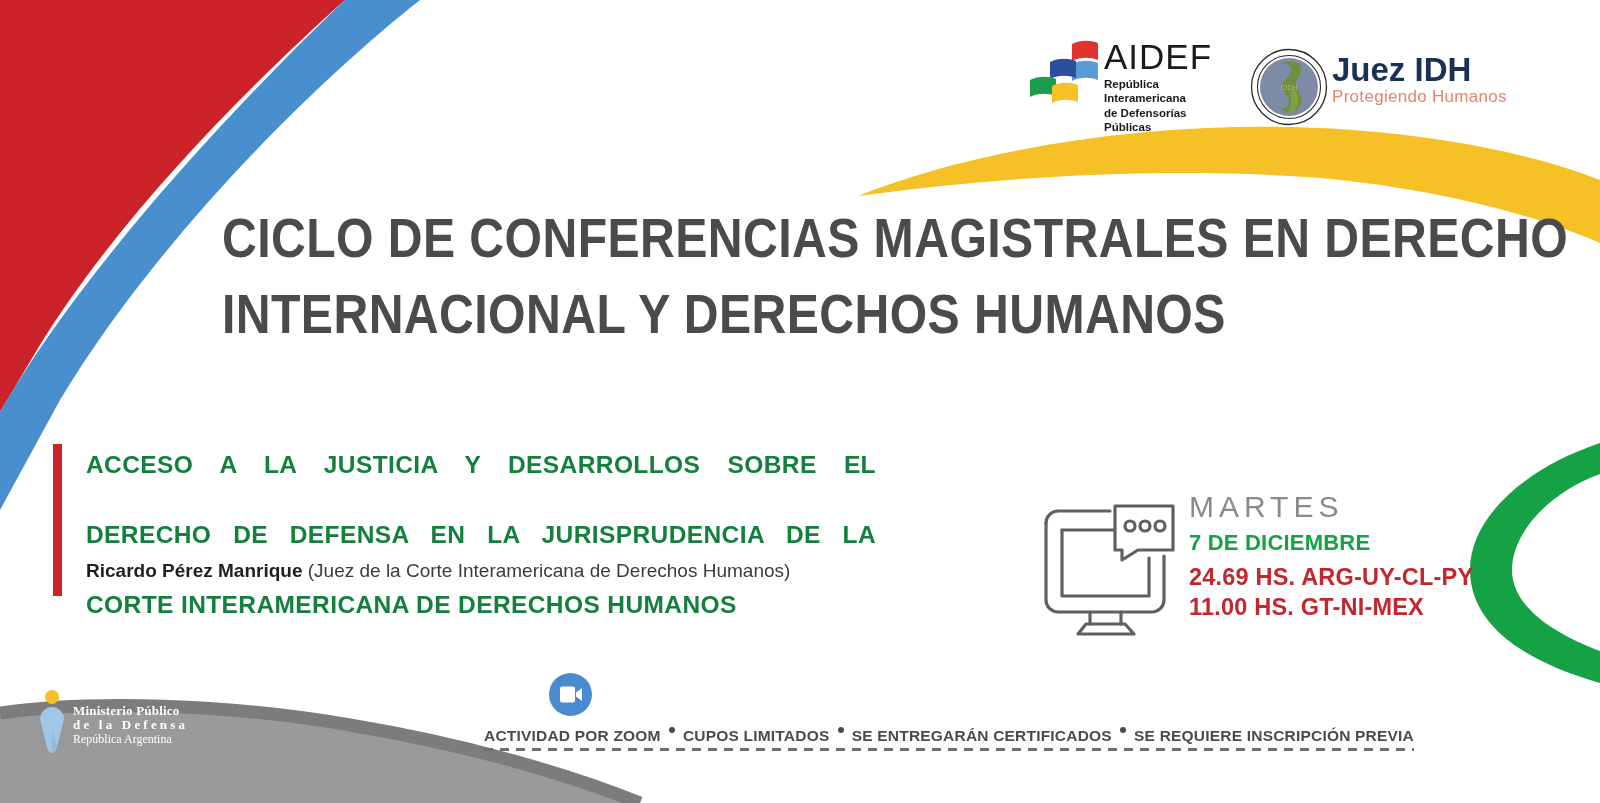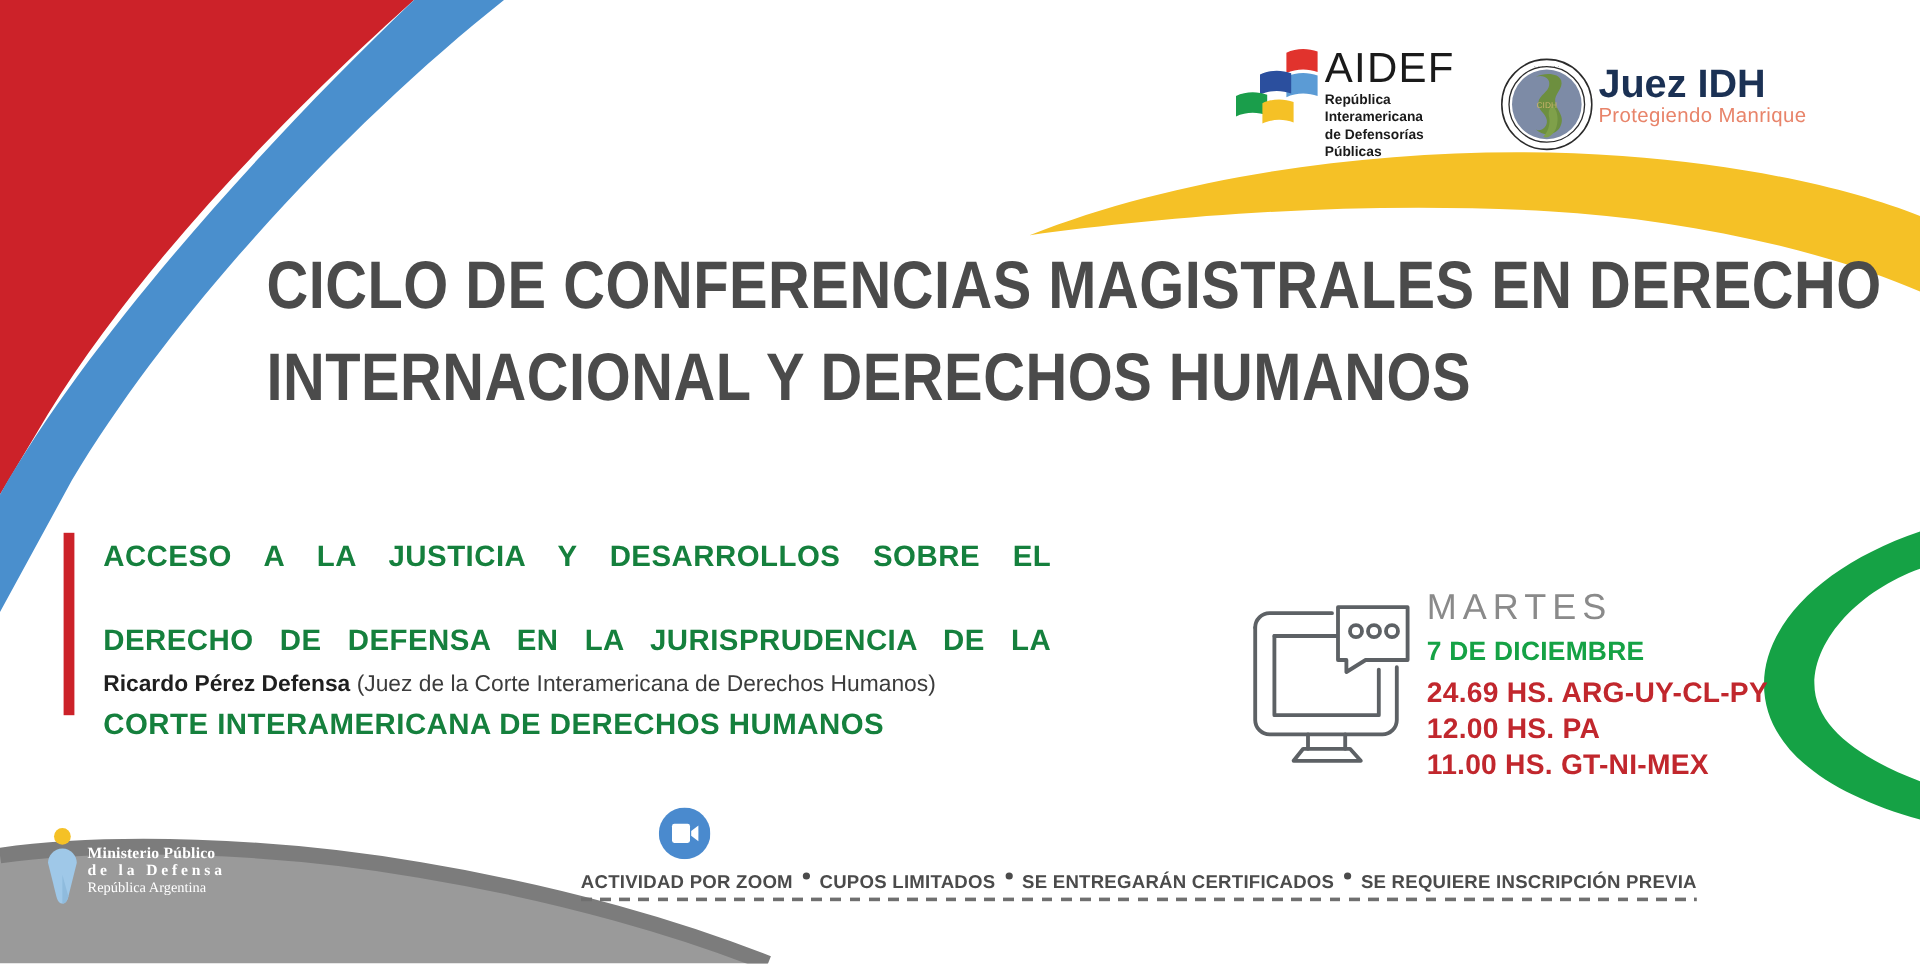--- a/index.html
+++ b/index.html
@@ -134,38 +134,38 @@
                  C45,30 53,26 51,19 C49,13 38,12 30,16 Z" fill="#6d8f3f"></path>
         <path d="M44,40 C48,44 49,52 47,58 C45,64 40,68 36,66 C40,62 42,56 41,50
                  C40,45 41,42 44,40 Z" fill="#7fa04a"></path>
         <text x="39" y="42" font-size="7" fill="#c9b36a" text-anchor="middle" font-family="Liberation Sans, sans-serif">CIDH</text>
         <g fill="#222">
           <text x="39" y="9" font-size="5.4" text-anchor="middle" font-family="Liberation Sans, sans-serif">· · · · · · ·</text>
         </g>
       </svg>
       <div class="corte-txt">
         <div class="corte-name">Juez IDH</div>
-        <div class="corte-sub">Protegiendo Manrique</div>
+        <div class="corte-sub">Protegiendo Humanos</div>
       </div>
     </div>
   </div>
 
   <div class="title">
     <span class="ln">CICLO DE CONFERENCIAS MAGISTRALES EN DERECHO</span>
     <span class="ln">INTERNACIONAL Y DERECHOS HUMANOS</span>
   </div>
 
   <div class="redbar"></div>
   <div class="subtitle">
     <span class="ln">ACCESO A LA JUSTICIA Y DESARROLLOS SOBRE EL</span>
     <span class="ln">DERECHO DE DEFENSA EN LA JURISPRUDENCIA DE LA</span>
     <span class="ln last">CORTE INTERAMERICANA DE DERECHOS HUMANOS</span>
   </div>
   <div class="speaker">
-    <b>Ricardo Pérez Defensa</b><span class="role"> (Juez de la Corte Interamericana de Derechos Humanos)</span>
+    <b>Ricardo Pérez Manrique</b><span class="role"> (Juez de la Corte Interamericana de Derechos Humanos)</span>
   </div>
 
   <svg class="monitor" viewBox="0 0 160 160">
     <g fill="none" stroke="#5d6165" stroke-width="3.2" stroke-linejoin="round" stroke-linecap="round">
       <path d="M28,45 a12,12 0 0 1 12,-12 L92,33"></path>
       <path d="M146,78 L146,122 a12,12 0 0 1 -12,12 L40,134 a12,12 0 0 1 -12,-12 L28,45"></path>
       <path d="M44,52 L96,52"></path>
       <path d="M131,80 L131,118 L44,118 L44,52"></path>
       <path d="M72,134 L72,146 M103,134 L103,146"></path>
       <path d="M60,156 L68,146 L107,146 L116,156 Z"></path>
@@ -173,21 +173,20 @@
       <circle cx="112" cy="48" r="5"></circle>
       <circle cx="127" cy="48" r="5"></circle>
       <circle cx="142" cy="48" r="5"></circle>
     </g>
   </svg>
 
   <div class="dateblk">
     <div class="martes">MARTES</div>
     <div class="fecha">7 DE DICIEMBRE</div>
     <div class="hora">24.69 HS. ARG-UY-CL-PY</div>
-    <div class="hora">12.00 HS. PA</div>
     <div class="hora">11.00 HS. GT-NI-MEX</div>
   </div>
 
   <svg class="zoomicon" viewBox="0 0 43 43">
     <circle cx="21.5" cy="21.5" r="21.5" fill="#4a8ace"></circle>
     <path d="M11,15.5 a2,2 0 0 1 2,-2 L24,13.5 a2,2 0 0 1 2,2 L26,27.5 a2,2 0 0 1 -2,2
              L13,29.5 a2,2 0 0 1 -2,-2 Z" fill="#ffffff"></path>
     <path d="M27,19.5 L33,15 L33,28 L27,23.5 Z" fill="#ffffff"></path>
   </svg>
 

